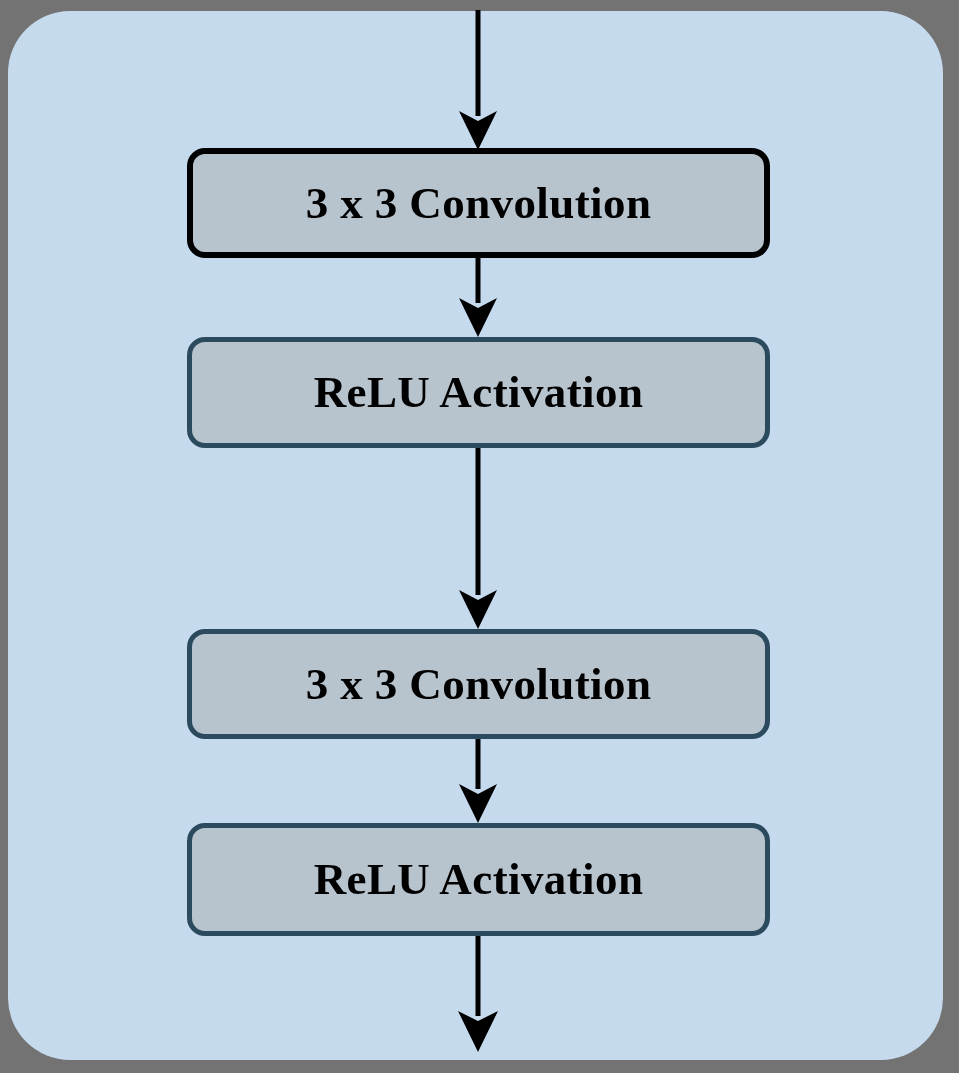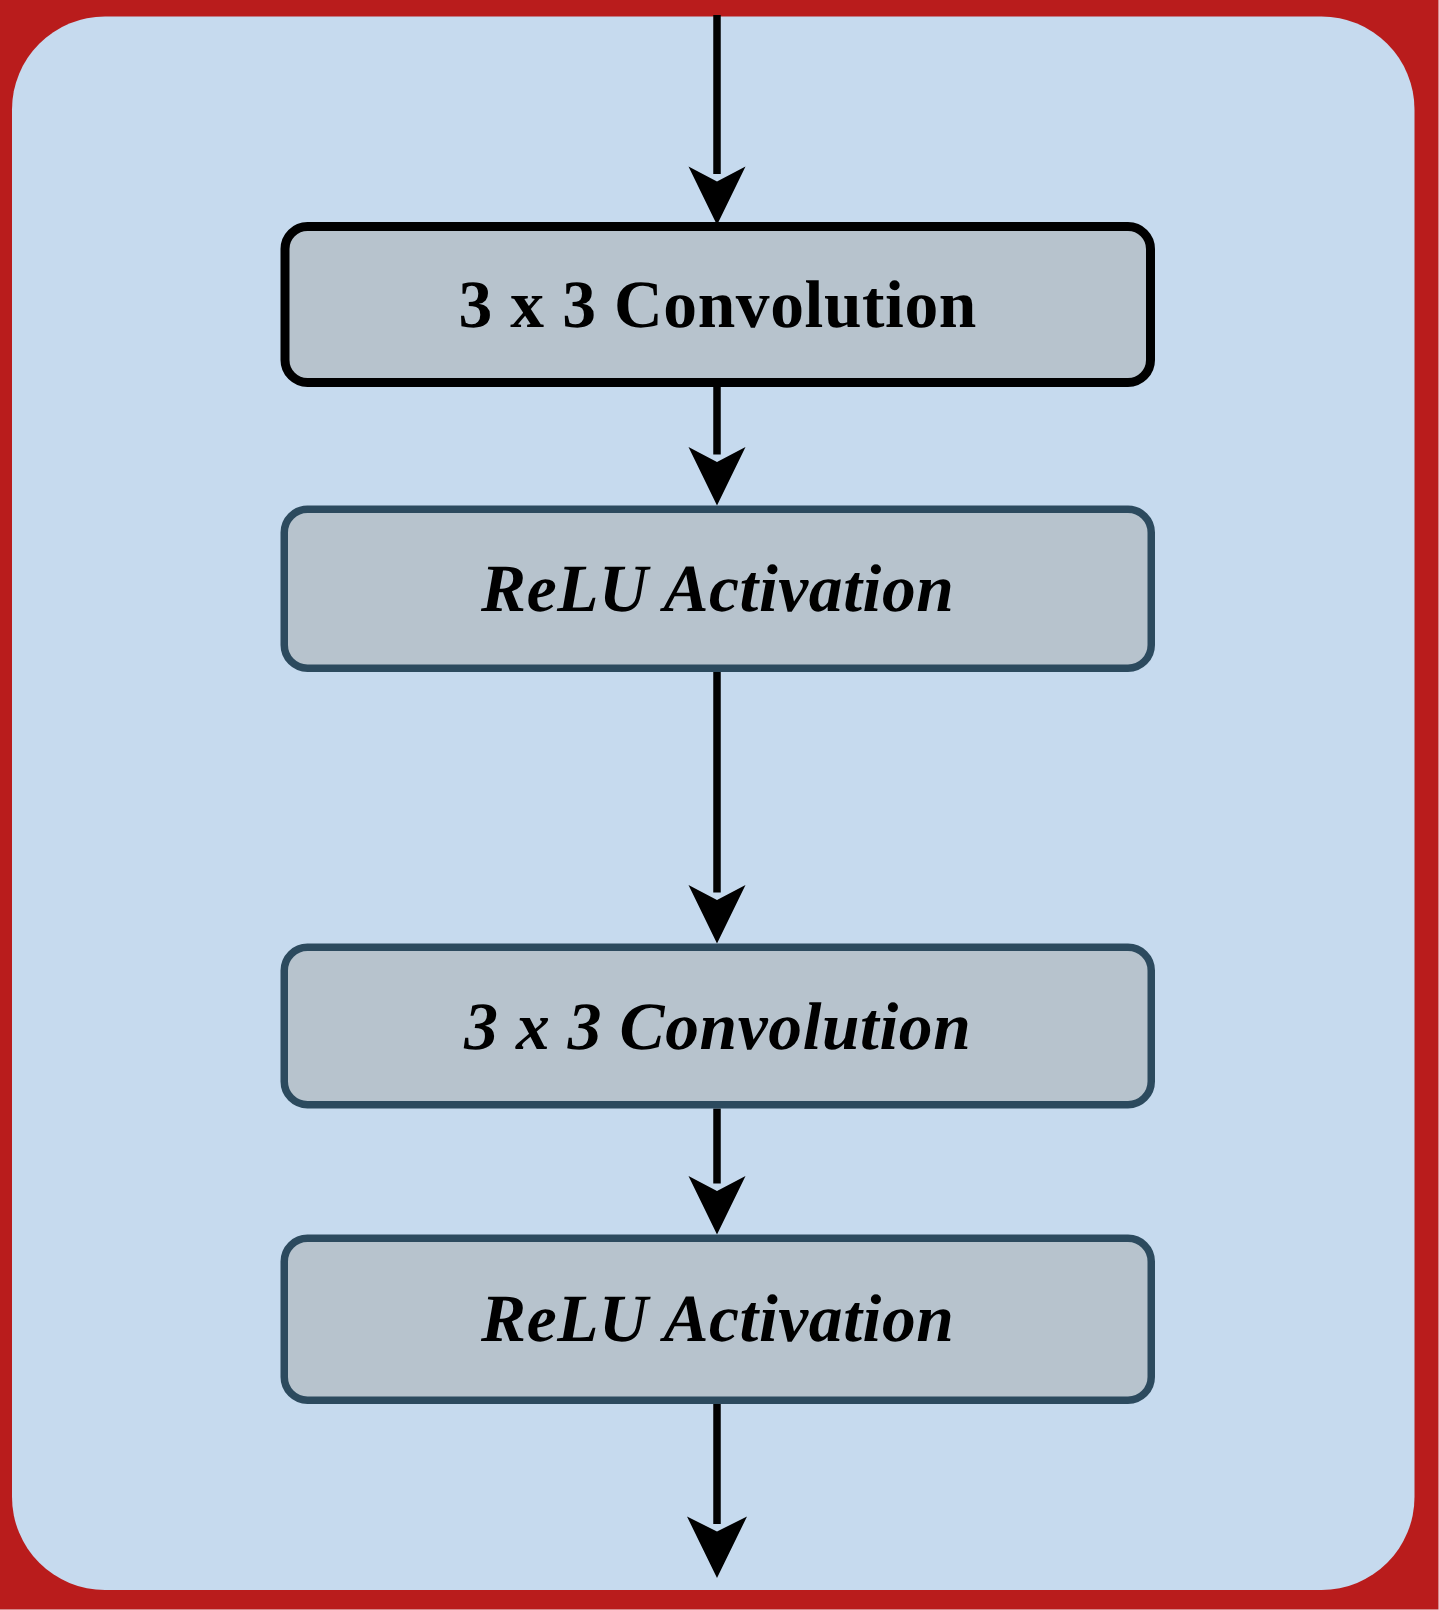--- a/index.html
+++ b/index.html
@@ -11,21 +11,21 @@
     width: 959px;
     height: 1073px;
     font-family: "Liberation Serif", "DejaVu Serif", serif;
     overflow: hidden;
   }
 
   #canvas {
     position: relative;
     width: 959px;
     height: 1073px;
-    background: #b91c1c;
+    background: #737373;
   }
 
   
   .block-container {
     position: absolute;
     left: 8px;
     top: 11px;
     width: 935px;
     height: 1049px;
     background: #c6daee;
@@ -60,21 +60,20 @@
     color: #000000;
     letter-spacing: 0.4px;
     white-space: nowrap;
   }
 
   .step-box.variant-heavy {
     border: 6px solid #000000;
   }
   .step-box.variant-slate {
     border: 5px solid #2c4a5e;
-    font-style: italic;
   }
 
   
   #step-conv-1 { left: 187px; top: 148px;  width: 583px; height: 110px; }
   #step-relu-1 { left: 187px; top: 337px;  width: 583px; height: 111px; }
   #step-conv-2 { left: 187px; top: 629px;  width: 583px; height: 110px; }
   #step-relu-2 { left: 187px; top: 823px;  width: 583px; height: 113px; }
 </style>
 </head>
 <body>

